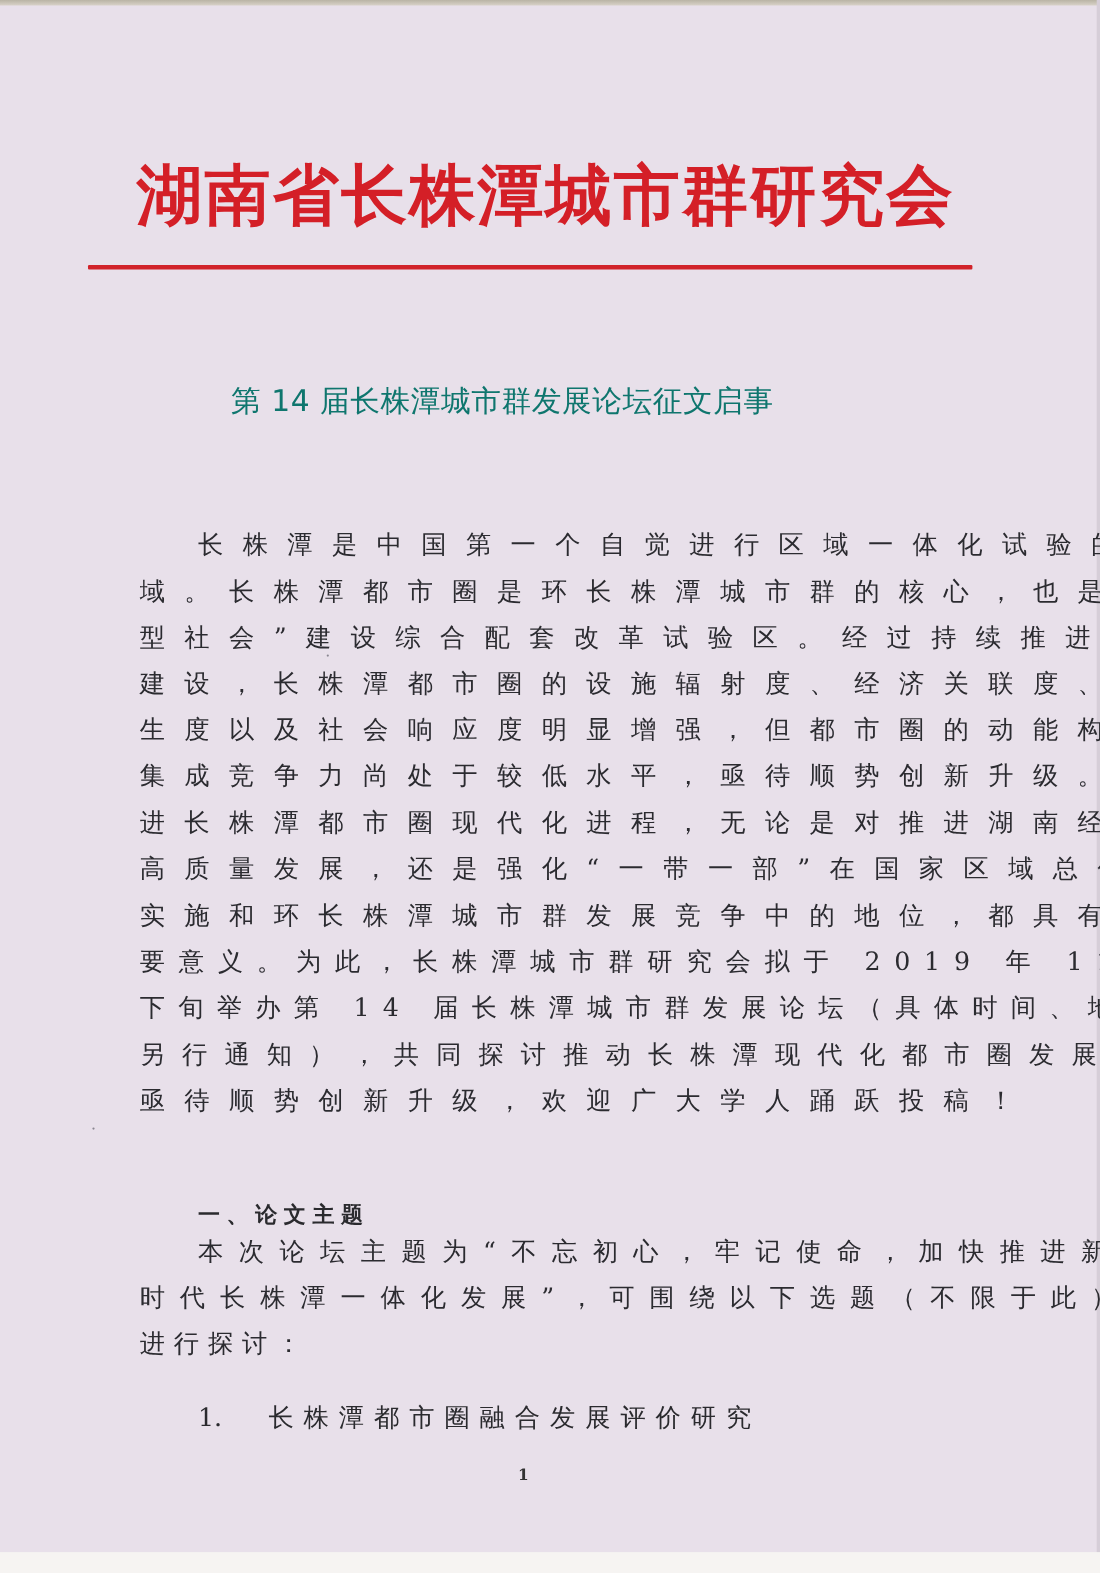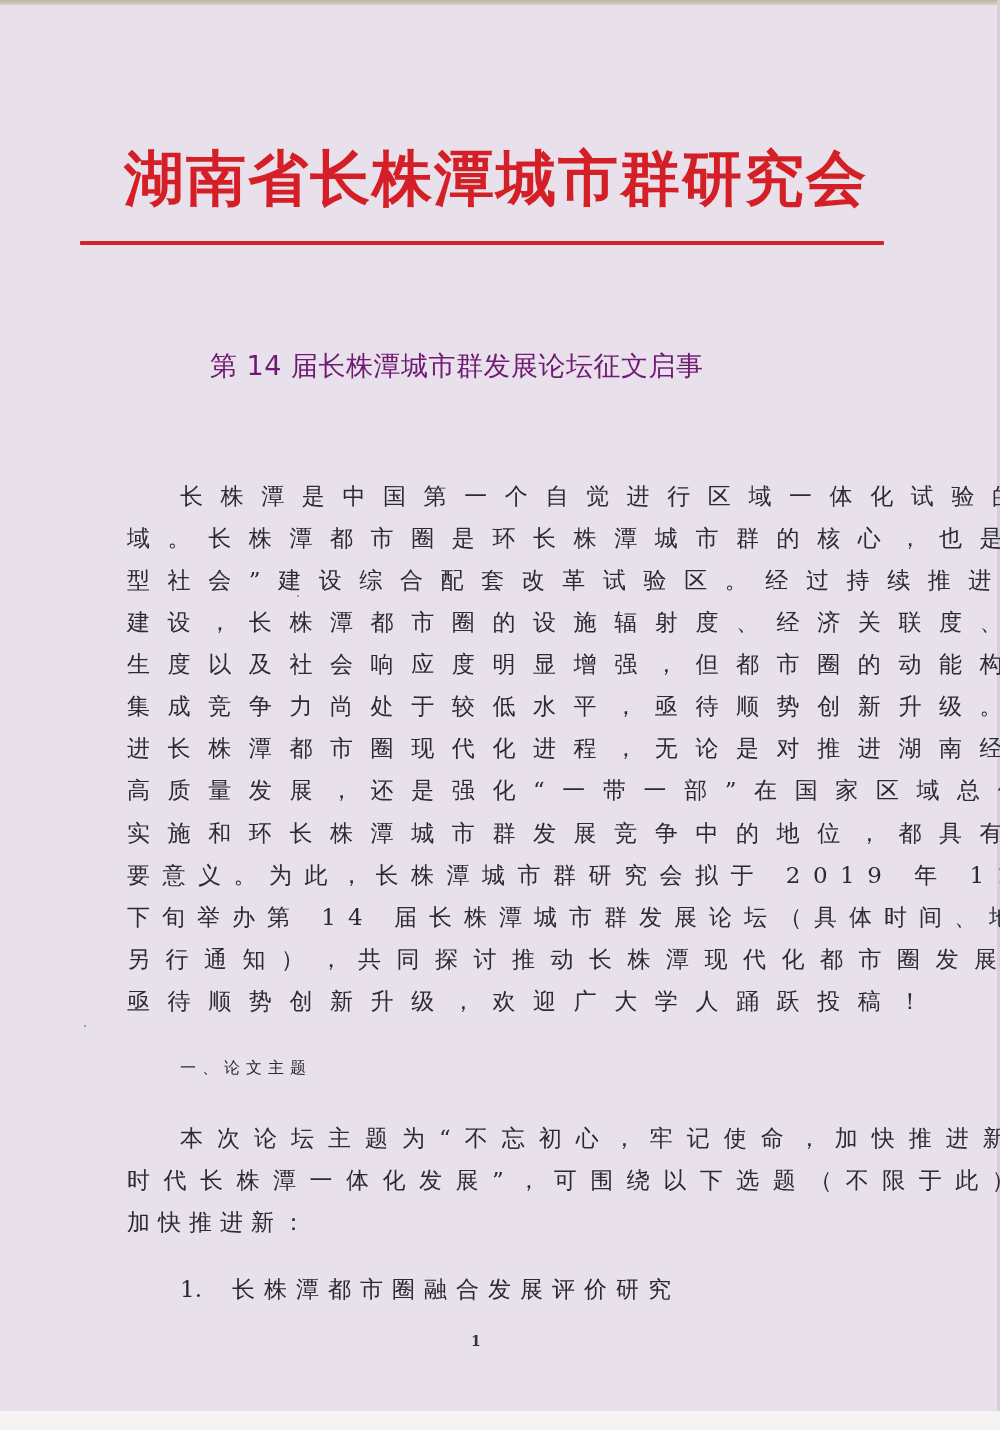--- a/index.html
+++ b/index.html
@@ -21,33 +21,33 @@
     font-family: "DejaVu Serif", "Liberation Serif", serif;
     white-space: nowrap;
     margin-left: 20px;
   }
   .red-rule { position: absolute; left: 80px; top: 241px; width: 804px; height: 4px; background: #d1232a; border-radius: 1px; }
 
   .doc-title {
     position: absolute; left: 210px; top: 346px; width: 560px;
     font-size: 27px; line-height: 40px; letter-spacing: 0.5px;
     font-family: "DejaVu Sans", "Liberation Sans", sans-serif;
-    color: #701a75; white-space: nowrap;
+    color: #0f766e; white-space: nowrap;
   }
 
   .line {
     position: absolute; left: 127px; width: 720px;
     font-size: 23px; line-height: 36px; letter-spacing: 17.6px;
     white-space: nowrap; color: #2b2b30;
   }
   .line.indent { left: 180px; }
-  .section-heading { position: absolute; left: 180px; font-size: 16px; line-height: 36px; font-weight: normal; letter-spacing: 6px; white-space: nowrap; }
+  .section-heading { position: absolute; left: 180px; font-size: 20px; line-height: 36px; font-weight: bold; letter-spacing: 6px; white-space: nowrap; margin-top: 36px; }
   .list-item { position: absolute; left: 180px; font-size: 23px; line-height: 36px; white-space: nowrap; }
   .list-item .num { display: inline-block; width: 52px; letter-spacing: 0; }
-  .list-item .txt { letter-spacing: 9px; }
+  .list-item .txt { letter-spacing: 9px; margin-left: 12px; }
   .page-number { position: absolute; left: 471px; top: 1333px; font-size: 14px; font-weight: bold; color: #333; }
   .speck { position: absolute; width: 2px; height: 2px; background: #8a8690; border-radius: 50%; }
 </style>
 </head>
 <body>
 
 <div class="top-edge"></div>
 <div class="right-edge"></div>
 
 <div class="org-title">湖南省长株潭城市群研究会</div>
@@ -69,21 +69,21 @@
   <div class="line" style="top:899px; letter-spacing:12px">下旬举办第 14 届长株潭城市群发展论坛（具体时间、地点</div>
   <div class="line" style="top:941px; letter-spacing:15.5px">另行通知），共同探讨推动长株潭现代化都市圈发展问题，</div>
   <div class="line" style="top:983px">亟待顺势创新升级，欢迎广大学人踊跃投稿！</div>
 </div>
 
 <div class="section-heading" style="top:1050px">一、论文主题</div>
 
 <div>
   <div class="line indent" style="top:1120px; letter-spacing:14px">本次论坛主题为“不忘初心，牢记使命，加快推进新</div>
   <div class="line" style="top:1162px; letter-spacing:13.5px">时代长株潭一体化发展”，可围绕以下选题（不限于此）</div>
-  <div class="line" style="top:1204px; letter-spacing:8px">加快推进新：</div>
+  <div class="line" style="top:1204px; letter-spacing:8px">进行探讨：</div>
 </div>
 
 <div class="list-item" style="top:1271px">
   <span class="num">1.</span><span class="txt">长株潭都市圈融合发展评价研究</span>
 </div>
 
 <div class="page-number">1</div>
 
 <div class="speck" style="left:84px;top:1025px"></div>
 <div class="speck" style="left:297px;top:595px"></div>

